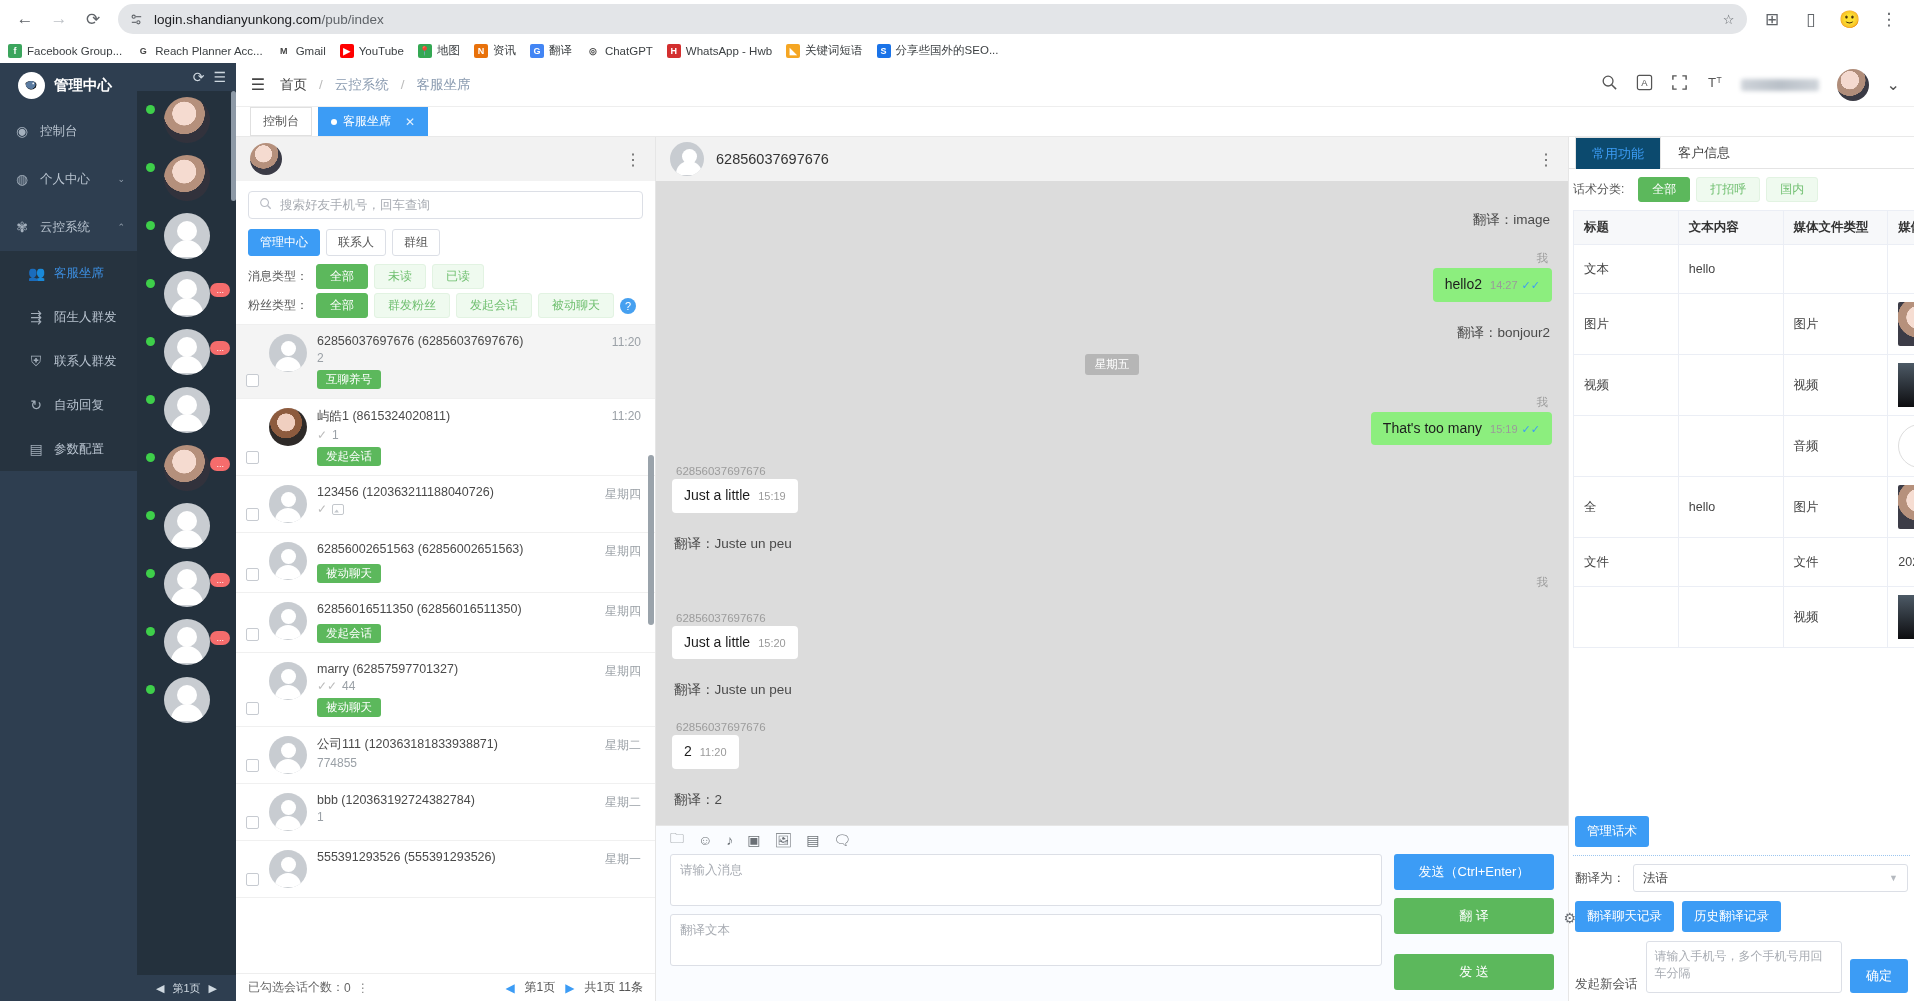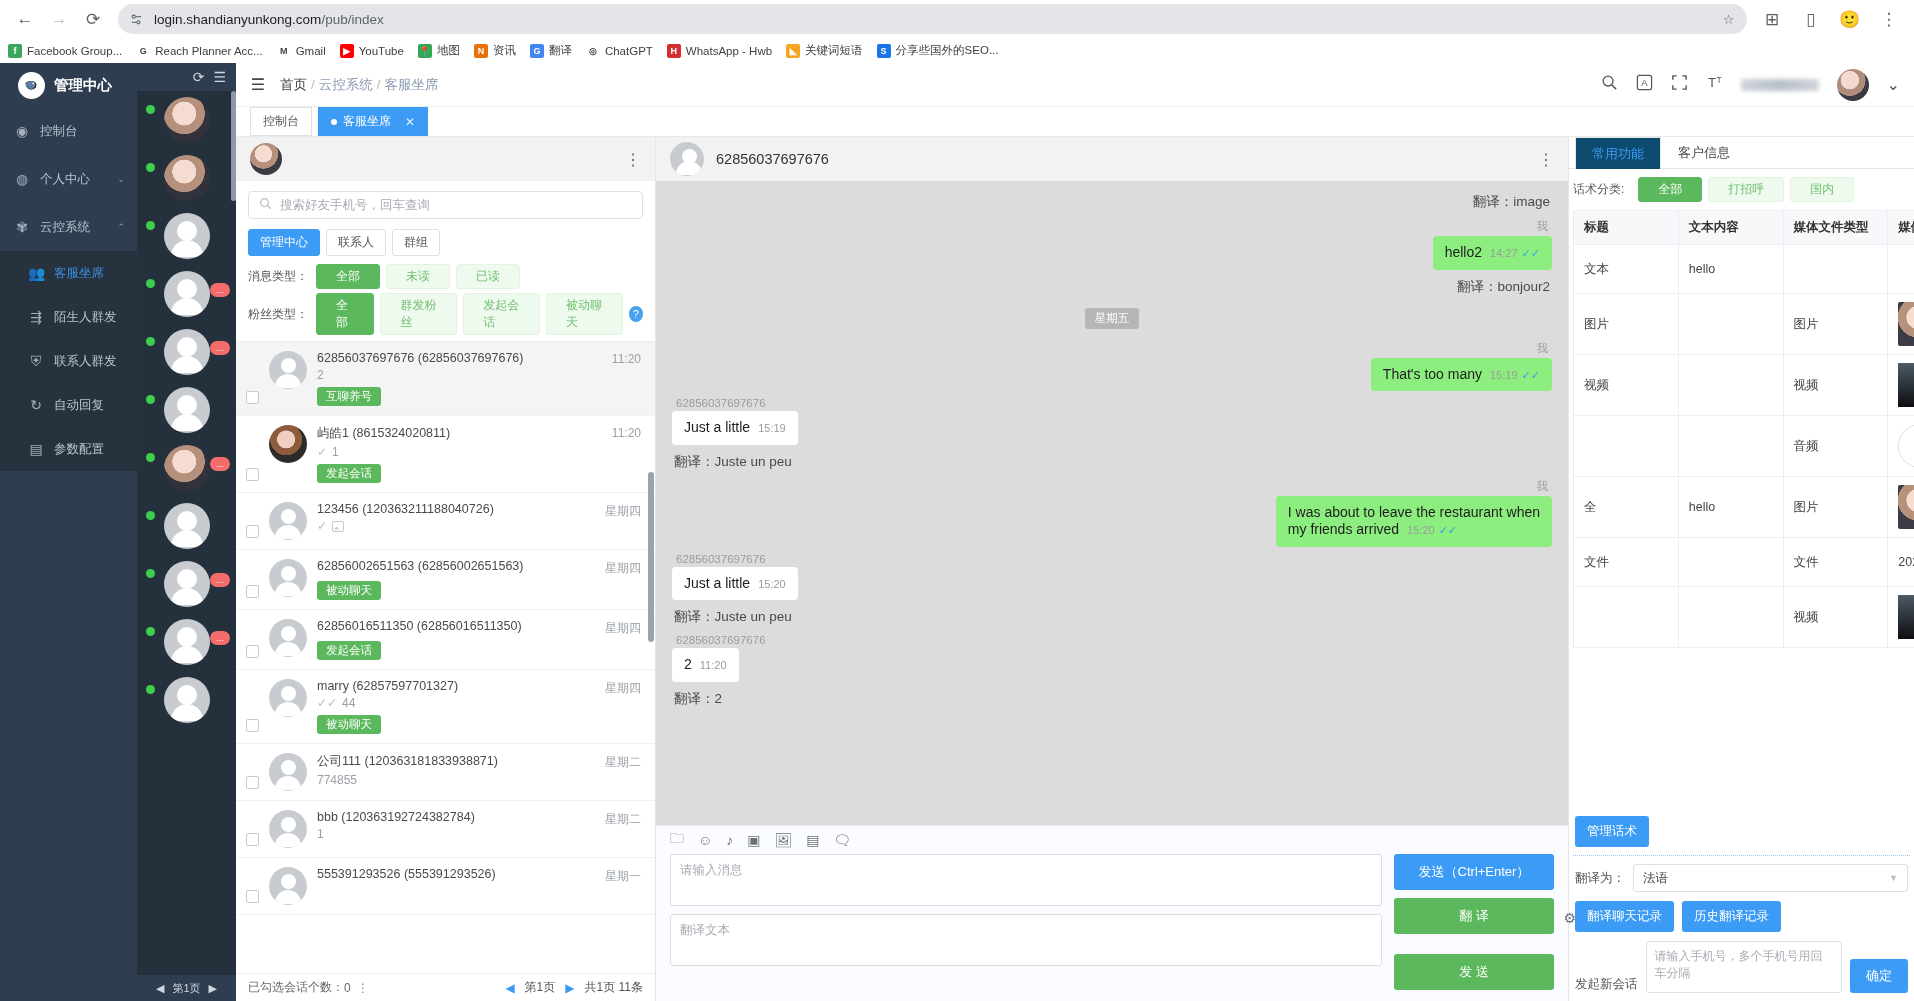--- a/index.html
+++ b/index.html
@@ -53,21 +53,21 @@
   .badge-r { position:absolute; right:6px; top:18px; background:#f56c6c; color:#fff; border-radius:9px; font-size:9px;
              padding:1px 6px; line-height:12px; }
   .strip-foot { height:26px; background:#2e3e50; display:flex; align-items:center; justify-content:center; gap:8px;
                 color:#cfd8e0; font-size:11px; position:absolute; bottom:0; width:100%; }
   .strip-sb { position:absolute; right:0; top:28px; width:5px; height:110px; background:#8d99a6; border-radius:3px; }
 
   
   .maincol { flex:1; display:flex; flex-direction:column; min-width:0; }
   .topbar { height:44px; background:#fff; display:flex; align-items:center; border-bottom:1px solid #eee; }
   .hamb { width:44px; display:flex; align-items:center; justify-content:center; font-size:16px; color:#444; cursor:pointer;}
-  .crumb { display:flex; align-items:center; gap:4px; font-size:13.5px; color:#444; }
+  .crumb { display:flex; align-items:center; gap:12px; font-size:13.5px; color:#444; }
   .crumb .sep { color:#bbb; }
   .crumb .dimc { color:#8a9bb0; }
   .topbar-right { margin-left:auto; display:flex; align-items:center; gap:18px; padding-right:14px; }
   .tico { font-size:16px; color:#555; cursor:pointer; }
   .blurname { width:78px; height:12px; background:linear-gradient(90deg,#cfd4da,#b9c0c8,#cfd4da); border-radius:2px; filter:blur(2px); }
   .avatar-top { width:32px; height:32px; border-radius:50%; overflow:hidden;
                 background:radial-gradient(circle at 40% 35%, #f4d9cf 0 32%, #b08d7a 33% 55%, #3a3a44 56%); }
 
   .tabsrow { height:30px; background:#fff; display:flex; align-items:stretch; padding-left:14px; gap:6px; border-bottom:1px solid #e9e9e9;}
   .tab { border:1px solid #e0e0e0; background:#fff; font-size:12px; color:#555; display:flex; align-items:center;
@@ -87,21 +87,21 @@
   .searchwrap { padding:10px 12px 6px 12px; }
   .searchbox { height:28px; border:1px solid #dcdfe6; border-radius:4px; display:flex; align-items:center; gap:8px; padding:0 10px; }
   .searchbox .sic { color:#b9bcc4; font-size:12px; }
   .searchbox input { border:0; outline:0; font-size:12.5px; flex:1; color:#333; background:transparent; font-family:inherit;}
   .searchbox input::placeholder { color:#a8acb3; }
   .segrow { display:flex; gap:6px; padding:4px 12px 6px 12px; }
   .seg { border:1px solid #dcdfe6; background:#fff; color:#555; font-size:12px; border-radius:3px; padding:4px 11px; cursor:pointer;}
   .seg.on { background:#3c9cf5; border-color:#3c9cf5; color:#fff; }
   .filt { display:flex; align-items:center; gap:6px; padding:2px 12px 2px 12px; font-size:12px; color:#555; }
   .filt .lb { width:62px; flex:none; }
-  .chip { background:#effaef; color:#6fbf6f; border:1px solid #e2f3e2; border-radius:3px; font-size:12px; padding:3px 19px; cursor:pointer;}
+  .chip { background:#effaef; color:#6fbf6f; border:1px solid #e2f3e2; border-radius:3px; font-size:12px; padding:3px 13px; cursor:pointer;}
   .chip.on { background:#5cb85c; border-color:#5cb85c; color:#fff; }
   .qmark { width:16px; height:16px; border-radius:50%; background:#46a0f0; color:#fff; font-size:11px;
            display:flex; align-items:center; justify-content:center; cursor:pointer; }
   .conv-scroll { flex:1; overflow:hidden; position:relative; border-top:1px solid #efefef; margin-top:4px; }
   .conv-sb { position:absolute; right:1px; top:130px; width:6px; height:170px; background:#9aa3ab; border-radius:3px; }
   .citem { display:flex; gap:10px; padding:9px 14px 9px 10px; border-bottom:1px solid #f0f0f0; position:relative; cursor:pointer;}
   .citem.sel { background:#f4f4f4; }
   .cbox { width:13px; height:13px; border:1px solid #c7cbd1; border-radius:2px; background:#fff; align-self:flex-end; margin-bottom:2px; flex:none;}
   .cav { width:38px; height:38px; border-radius:50%; background:#c8ccd1; position:relative; overflow:hidden; flex:none; }
   .cav .person { width:15px; height:15px; border-radius:50%; background:#fff; position:absolute; left:11.5px; top:7px; }
@@ -121,21 +121,21 @@
   .pager { margin-left:auto; display:flex; align-items:center; gap:10px; font-size:12px; color:#555; }
   .pager .ar { color:#3c9cf5; cursor:pointer; }
 
   
   .chatcol { flex:1; display:flex; flex-direction:column; min-width:0; border-right:1px solid #e6e6e6; }
   .chat-head { height:44px; background:#f2f2f2; display:flex; align-items:center; gap:12px; padding:0 14px; }
   .chat-head .cav { width:34px; height:34px; }
   .chat-title { font-size:14.5px; color:#333; }
   .chat-more { margin-left:auto; color:#666; font-size:16px; cursor:pointer; }
   .chat-body { flex:1; background:#dcdcdc; padding:8px 16px 0 16px; overflow:hidden; position:relative; }
-  .msgrow { display:flex; flex-direction:column; margin-bottom:4px; }
+  .msgrow { display:flex; flex-direction:column; margin-bottom:4px;margin-top:18px; }
   .msgrow.out { align-items:flex-end; }
   .msgrow.in { align-items:flex-start; }
   .msgrow.center { align-items:center; margin:10px 0; }
   .daychip { background:#b6b6b6; color:#fff; font-size:11.5px; border-radius:3px; padding:3px 10px; }
   .sender { font-size:11.5px; color:#9c9c9c; margin:2px 4px; }
   .bub { max-width:430px; border-radius:4px; padding:8px 12px; font-size:14px; line-height:1.25; position:relative; }
   .bub.g { background:#8cee7e; color:#1d1d1d; }
   .bub.w { background:#fff; color:#1d1d1d; }
   .bub .meta { font-size:11px; color:#9a9a9a; margin-left:8px; }
   .bub .dblcheck { color:#3c9cf5; font-size:11px; margin-left:4px; }
@@ -649,21 +649,20 @@
             </div>
             <div class="msgrow in">
               <div class="sender">62856037697676</div>
               <div class="bub w"><span>Just a little</span><span class="meta">15:19</span></div>
             </div>
             <div class="msgrow in">
               <div class="trans">翻译：Juste un peu</div>
             </div>
             <div class="msgrow out">
               <div class="sender">我</div>
-              <div class="bub g"><span>I was about to leave the restaurant when<br>my friends arrived</span><span class="meta">15:20</span><span class="dblcheck">✓✓</span></div>
             </div>
             <div class="msgrow in">
               <div class="sender">62856037697676</div>
               <div class="bub w"><span>Just a little</span><span class="meta">15:20</span></div>
             </div>
             <div class="msgrow in">
               <div class="trans">翻译：Juste un peu</div>
             </div>
             <div class="msgrow in">
               <div class="sender">62856037697676</div>

